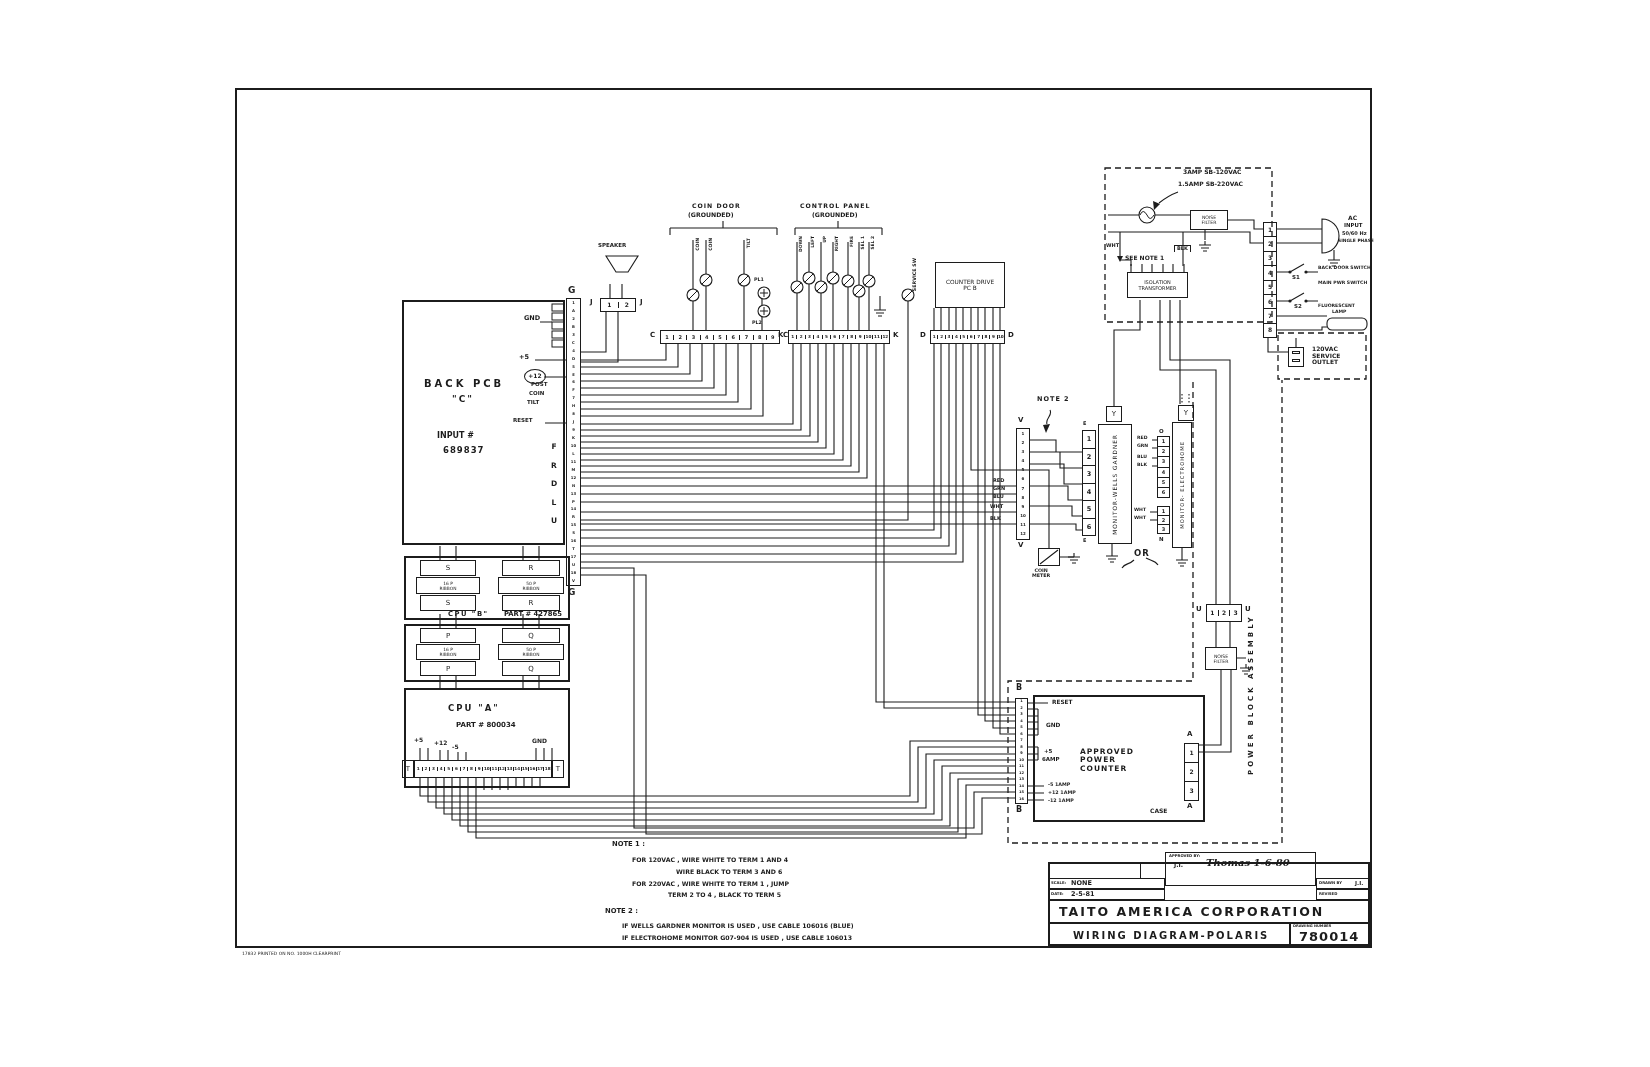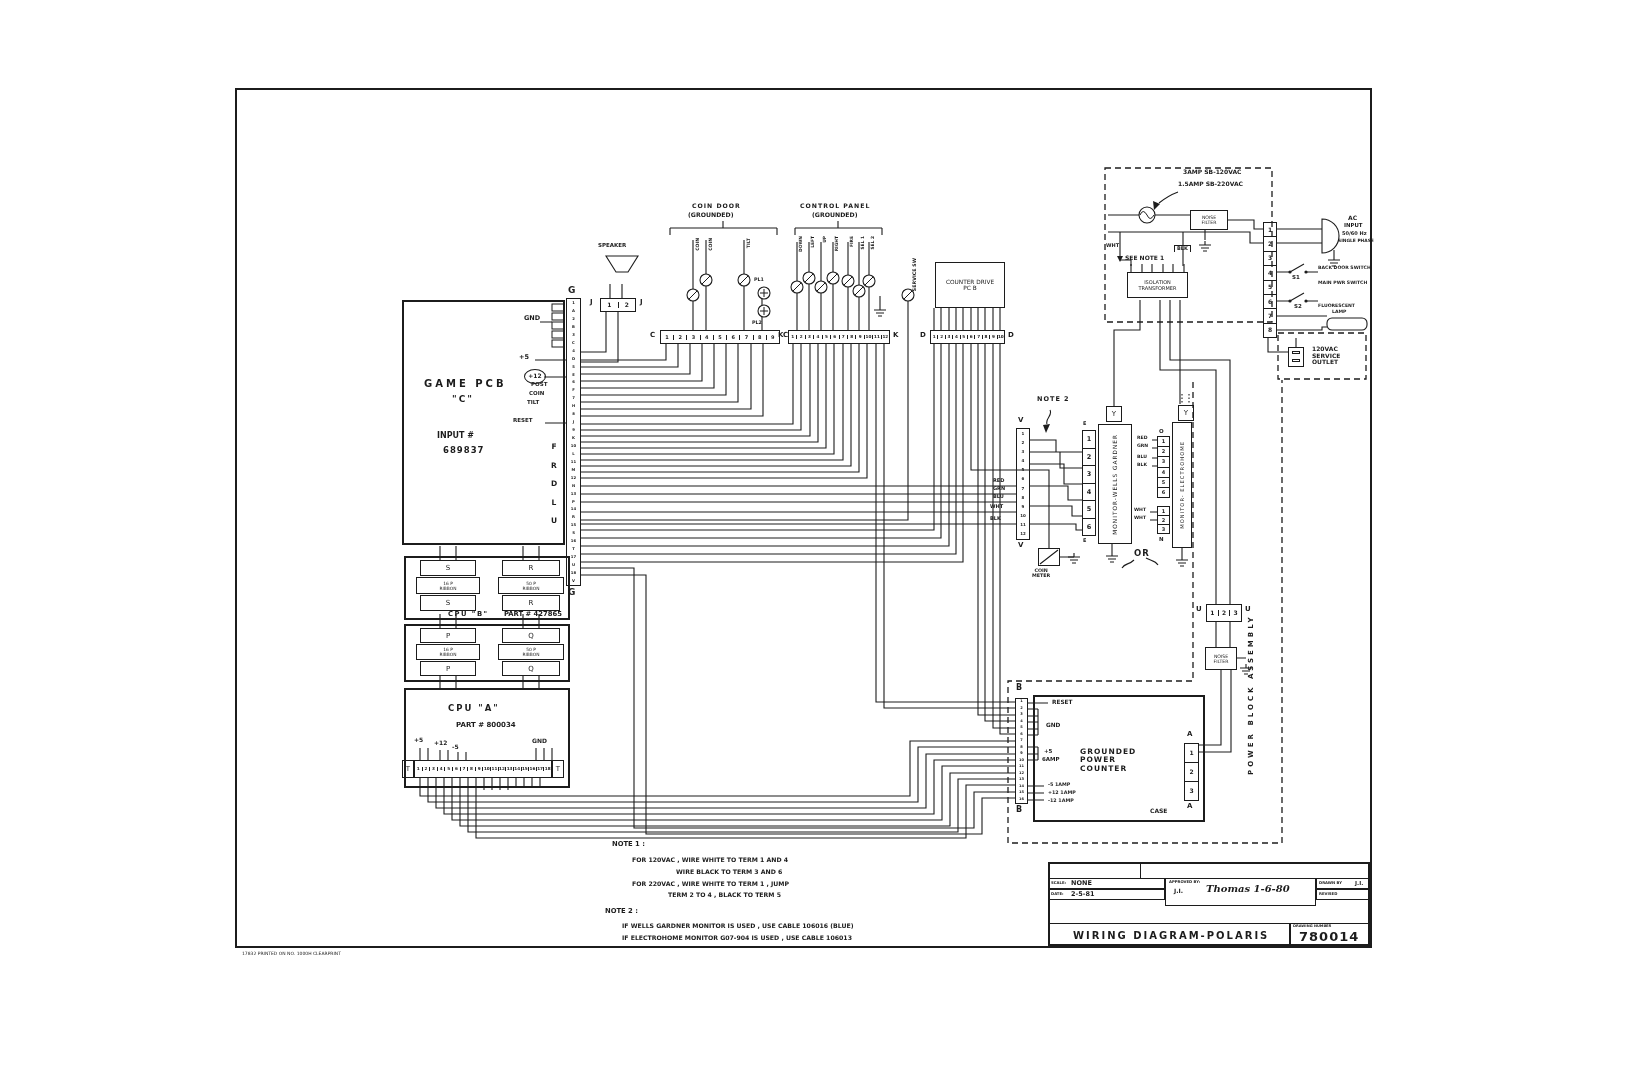--- a/index.html
+++ b/index.html
@@ -26,21 +26,21 @@
   .sig{font-family:"DejaVu Serif",serif;font-style:italic;font-weight:700;}
 </style>
 </head>
 <body>
 
 <div id="sheet">
 
   <div class="bx bw2" style="left:235px;top:88px;width:1137px;height:860px"></div>
 
   <div class="bx bw2" style="left:402px;top:300px;width:163px;height:245px"></div>
-  <span class="t" style="left:424px;top:378px;font-size:10px;letter-spacing:3px">GAME PCB</span>
+  <span class="t" style="left:424px;top:378px;font-size:10px;letter-spacing:3px">BACK PCB</span>
   <span class="t" style="left:452px;top:395px;font-size:9px;letter-spacing:2px">"C"</span>
   <span class="t" style="left:437px;top:432px;font-size:8px">INPUT #</span>
   <span class="t" style="left:443px;top:446px;font-size:8.5px;letter-spacing:1px">689837</span>
   <span class="t" style="left:524px;top:315px;font-size:6.5px">GND</span>
   <span class="t" style="left:519px;top:354px;font-size:6.5px">+5</span>
   <span class="t ct" style="left:524px;top:369px;width:20px;height:13px;font-size:6px;border:1.2px solid #1c1c1c;border-radius:50%">+12</span>
   <span class="t" style="left:531px;top:381px;font-size:5.5px">POST</span>
   <span class="t" style="left:529px;top:390px;font-size:5.5px">COIN</span>
   <span class="t" style="left:527px;top:399px;font-size:5.5px">TILT</span>
   <span class="t" style="left:513px;top:417px;font-size:5.5px">RESET</span>
@@ -376,21 +376,21 @@
     </div>
   <span class="t" style="left:1016px;top:806px;font-size:8px">B</span>
   <span class="t" style="left:1052px;top:699px;font-size:5.8px">RESET</span>
   <span class="t" style="left:1046px;top:722px;font-size:5.8px">GND</span>
   <span class="t" style="left:1044px;top:748px;font-size:5.5px">+5</span>
   <span class="t" style="left:1042px;top:756px;font-size:5.5px">6AMP</span>
   <span class="t" style="left:1048px;top:782px;font-size:4.8px">-5  1AMP</span>
   <span class="t" style="left:1048px;top:790px;font-size:4.8px">+12  1AMP</span>
   <span class="t" style="left:1048px;top:798px;font-size:4.8px">-12  1AMP</span>
   <div class="t" style="left:1080px;top:748px;font-size:7.5px;letter-spacing:1px">
-    <span style="display:block">GROUNDED</span>
+    <span style="display:block">APPROVED</span>
     <span style="display:block">POWER</span>
     <span style="display:block">COUNTER</span>
   </div>
   <span class="t" style="left:1150px;top:808px;font-size:6px">CASE</span>
   <span class="t" style="left:1187px;top:731px;font-size:7px">A</span>
   <div class="bx pv cellsv" style="left:1184px;top:743px;width:15px;height:58px;font-size:6px">
       <span>1</span>
       <span>2</span>
       <span>3</span>
     </div>
@@ -412,31 +412,34 @@
   <div class="bx bw2" style="left:1048px;top:862px;width:322px;height:84px"></div>
   <div class="bx" style="left:1140px;top:862px;width:0px;height:16px;border-right:none"></div>
   <div class="bx" style="left:1048px;top:878px;width:117px;height:11px">
     <span class="t" style="left:2px;top:2px;font-size:3.8px">SCALE:</span>
     <span class="t" style="left:22px;top:1px;font-size:6.5px">NONE</span>
   </div>
   <div class="bx" style="left:1048px;top:889px;width:117px;height:11px">
     <span class="t" style="left:2px;top:2px;font-size:3.8px">DATE:</span>
     <span class="t" style="left:22px;top:1px;font-size:6.5px">2-5-81</span>
   </div>
-  <div class="bx" style="left:1165px;top:878px;width:151px;height:28px">
+  <div class="bx" style="left:1165px;top:852px;width:151px;height:34px">
     <span class="t" style="left:3px;top:1px;font-size:3.8px">APPROVED BY:</span>
     <span class="t" style="left:8px;top:9px;font-size:6px">J.I.</span>
     <span class="t sig" style="left:40px;top:4px;font-size:10px">Thomas 1-6-80</span>
   </div>
   <div class="bx" style="left:1316px;top:878px;width:54px;height:11px">
     <span class="t" style="left:2px;top:2px;font-size:3.8px">DRAWN BY</span>
     <span class="t" style="left:38px;top:1px;font-size:5.5px">J.I.</span>
   </div>
   <div class="bx" style="left:1316px;top:889px;width:54px;height:11px">
     <span class="t" style="left:2px;top:2px;font-size:3.8px">REVISED</span>
+  </div>
+  <div class="bx" style="left:1048px;top:900px;width:322px;height:23px">
+    <span class="t" style="left:10px;top:4px;font-size:12.5px;letter-spacing:2px;font-weight:600">TAITO AMERICA CORPORATION</span>
   </div>
   <div class="bx" style="left:1048px;top:923px;width:242px;height:23px">
     <span class="t" style="left:24px;top:6px;font-size:10px;letter-spacing:2px">WIRING DIAGRAM-POLARIS</span>
   </div>
   <div class="bx" style="left:1290px;top:923px;width:80px;height:23px">
     <span class="t" style="left:2px;top:1px;font-size:3.6px">DRAWING NUMBER</span>
     <span class="t" style="left:8px;top:6px;font-size:13px;font-weight:700;letter-spacing:1px">780014</span>
   </div>
 
   <span class="t" style="left:242px;top:952px;font-size:4.5px;font-weight:400">17832      PRINTED ON NO. 1000H CLEARPRINT</span>

